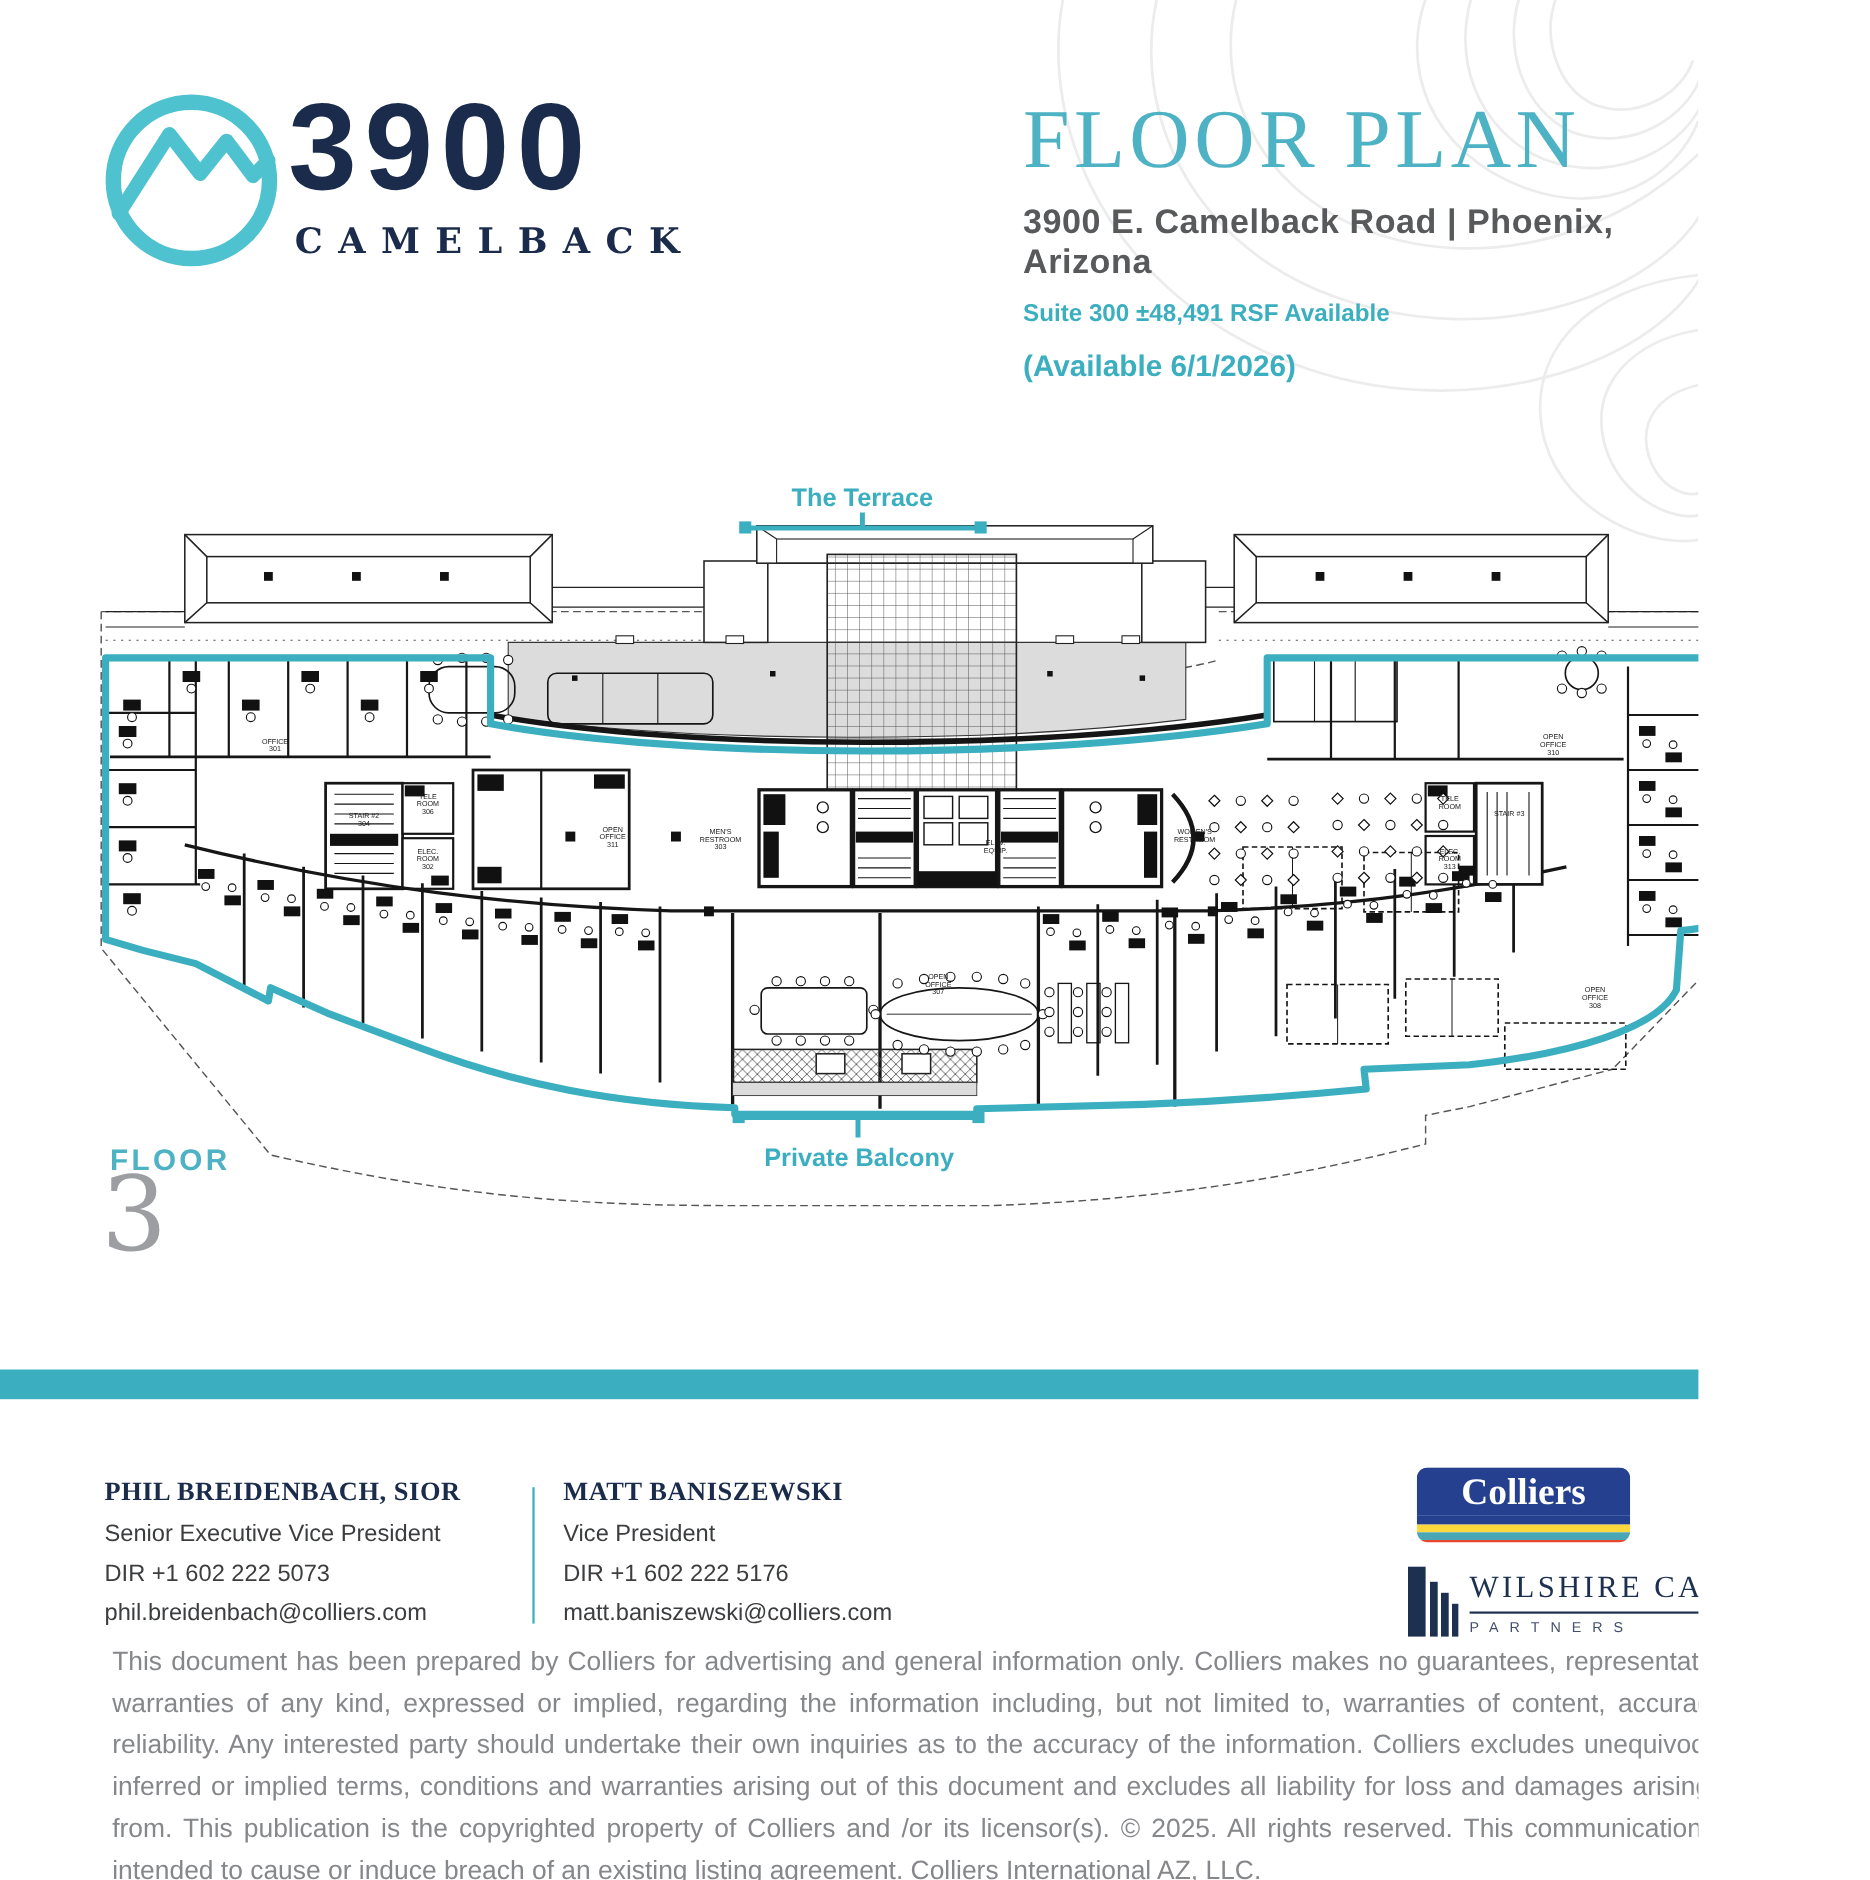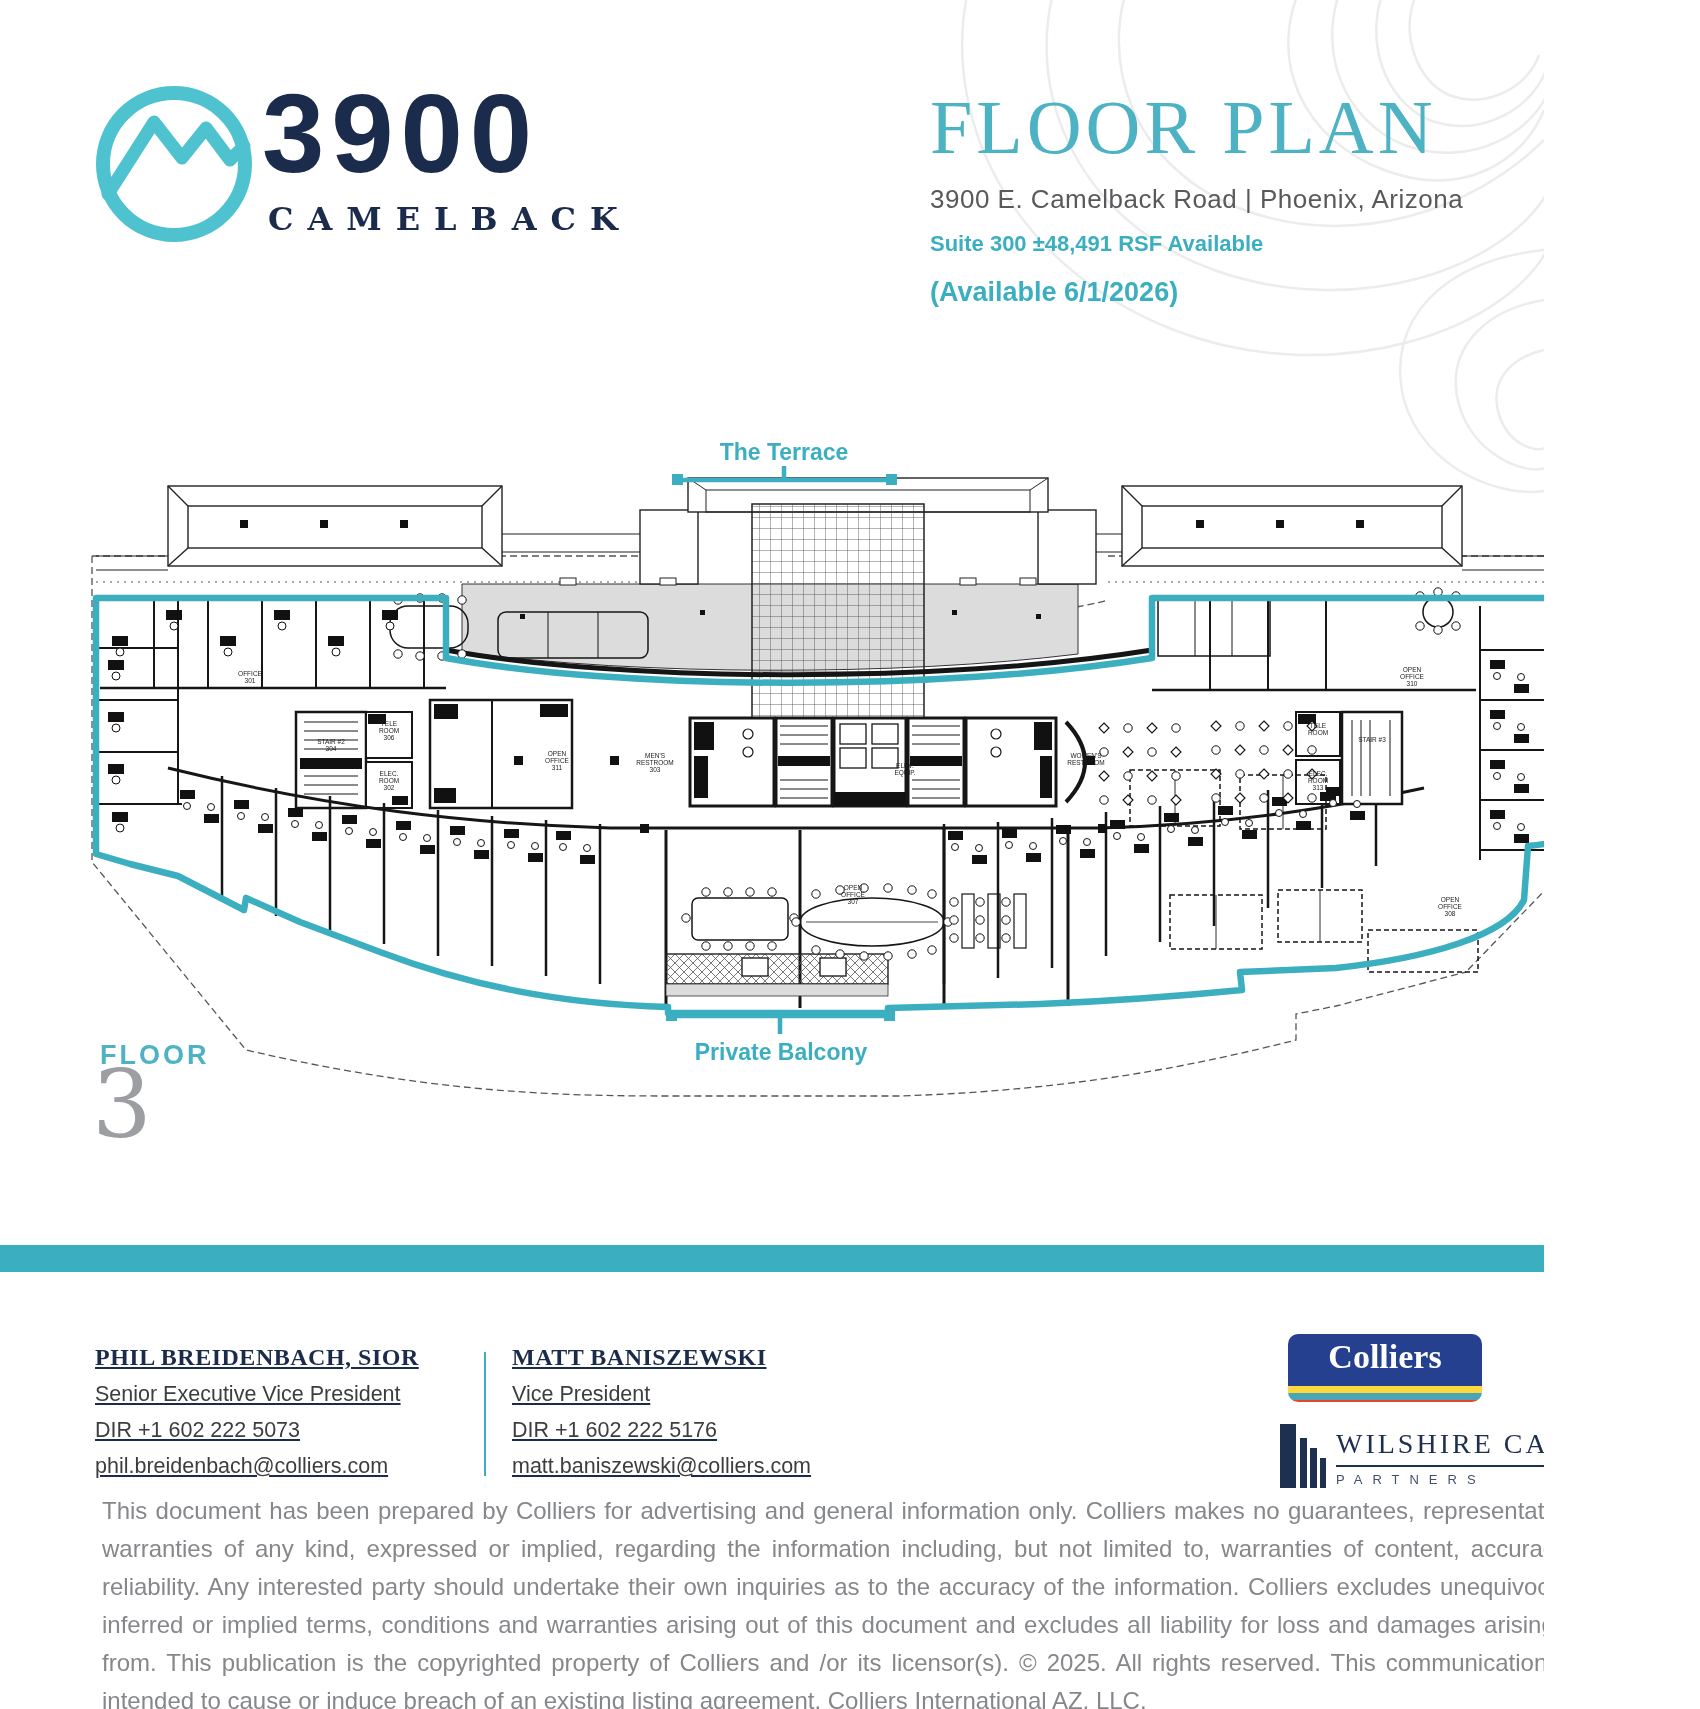--- a/index.html
+++ b/index.html
@@ -7,31 +7,31 @@
         font-family:"Liberation Sans",sans-serif;color:#1b2b4b;}
   .abs{position:absolute;}
   
   .logo-num{left:262px;top:78px;font-size:112px;font-weight:bold;letter-spacing:7px;
             color:#1b2b4b;line-height:1;}
   .logo-name{left:268px;top:200px;font-family:"DejaVu Serif","Liberation Serif",serif;
              font-size:32px;font-weight:bold;letter-spacing:14px;color:#1b2b4b;}
   .hdr{left:930px;top:88px;width:600px;z-index:2;}
   .hdr-title{font-family:"Liberation Serif",serif;font-size:76px;letter-spacing:4px;
              color:#4db2c3;line-height:1.05;}
-  .hdr-addr{margin-top:16px;font-size:26px;font-weight:normal;color:#58595b;letter-spacing:.5px;}
+  .hdr-addr{margin-top:16px;font-size:31px;font-weight:bold;color:#58595b;letter-spacing:.5px;}
   .hdr-avail{margin-top:16px;font-size:22px;font-weight:bold;color:#3bafc0;}
   .hdr-date{margin-top:20px;font-size:27px;font-weight:bold;color:#3bafc0;}
   
   .floor-word{left:100px;top:1040px;font-size:27px;font-weight:bold;letter-spacing:3px;color:#4db2c3;}
   .floor-num{left:92px;top:1058px;font-family:"DejaVu Serif","Liberation Serif",serif;
              font-size:94px;color:#9c9ea1;line-height:1;}
   
   .band{left:0;top:1245px;width:1700px;height:27px;background:#3bafc0;}
   
-  .contact{top:1344px;width:380px;text-decoration:underline;}
+  .contact{top:1344px;width:380px;}
   .c1{left:95px;} .c2{left:512px;}
   .c-name{font-family:"Liberation Serif",serif;font-size:24px;font-weight:bold;
           color:#1b2b4b;letter-spacing:.5px;}
   .c-line{font-size:21.5px;color:#3c3d3f;margin-top:11px;}
   .cdivider{left:484px;top:1352px;width:2px;height:124px;background:#3bafc0;}
   
   .colliers{left:1288px;top:1334px;width:194px;height:68px;border-radius:10px;overflow:hidden;}
   .colliers .blue{height:44px;background:#24408f;color:#fff;text-align:center;
       font-family:"Liberation Serif",serif;font-weight:bold;font-size:34px;line-height:46px;}
   .colliers .s1{height:8px;background:#24408f;}

